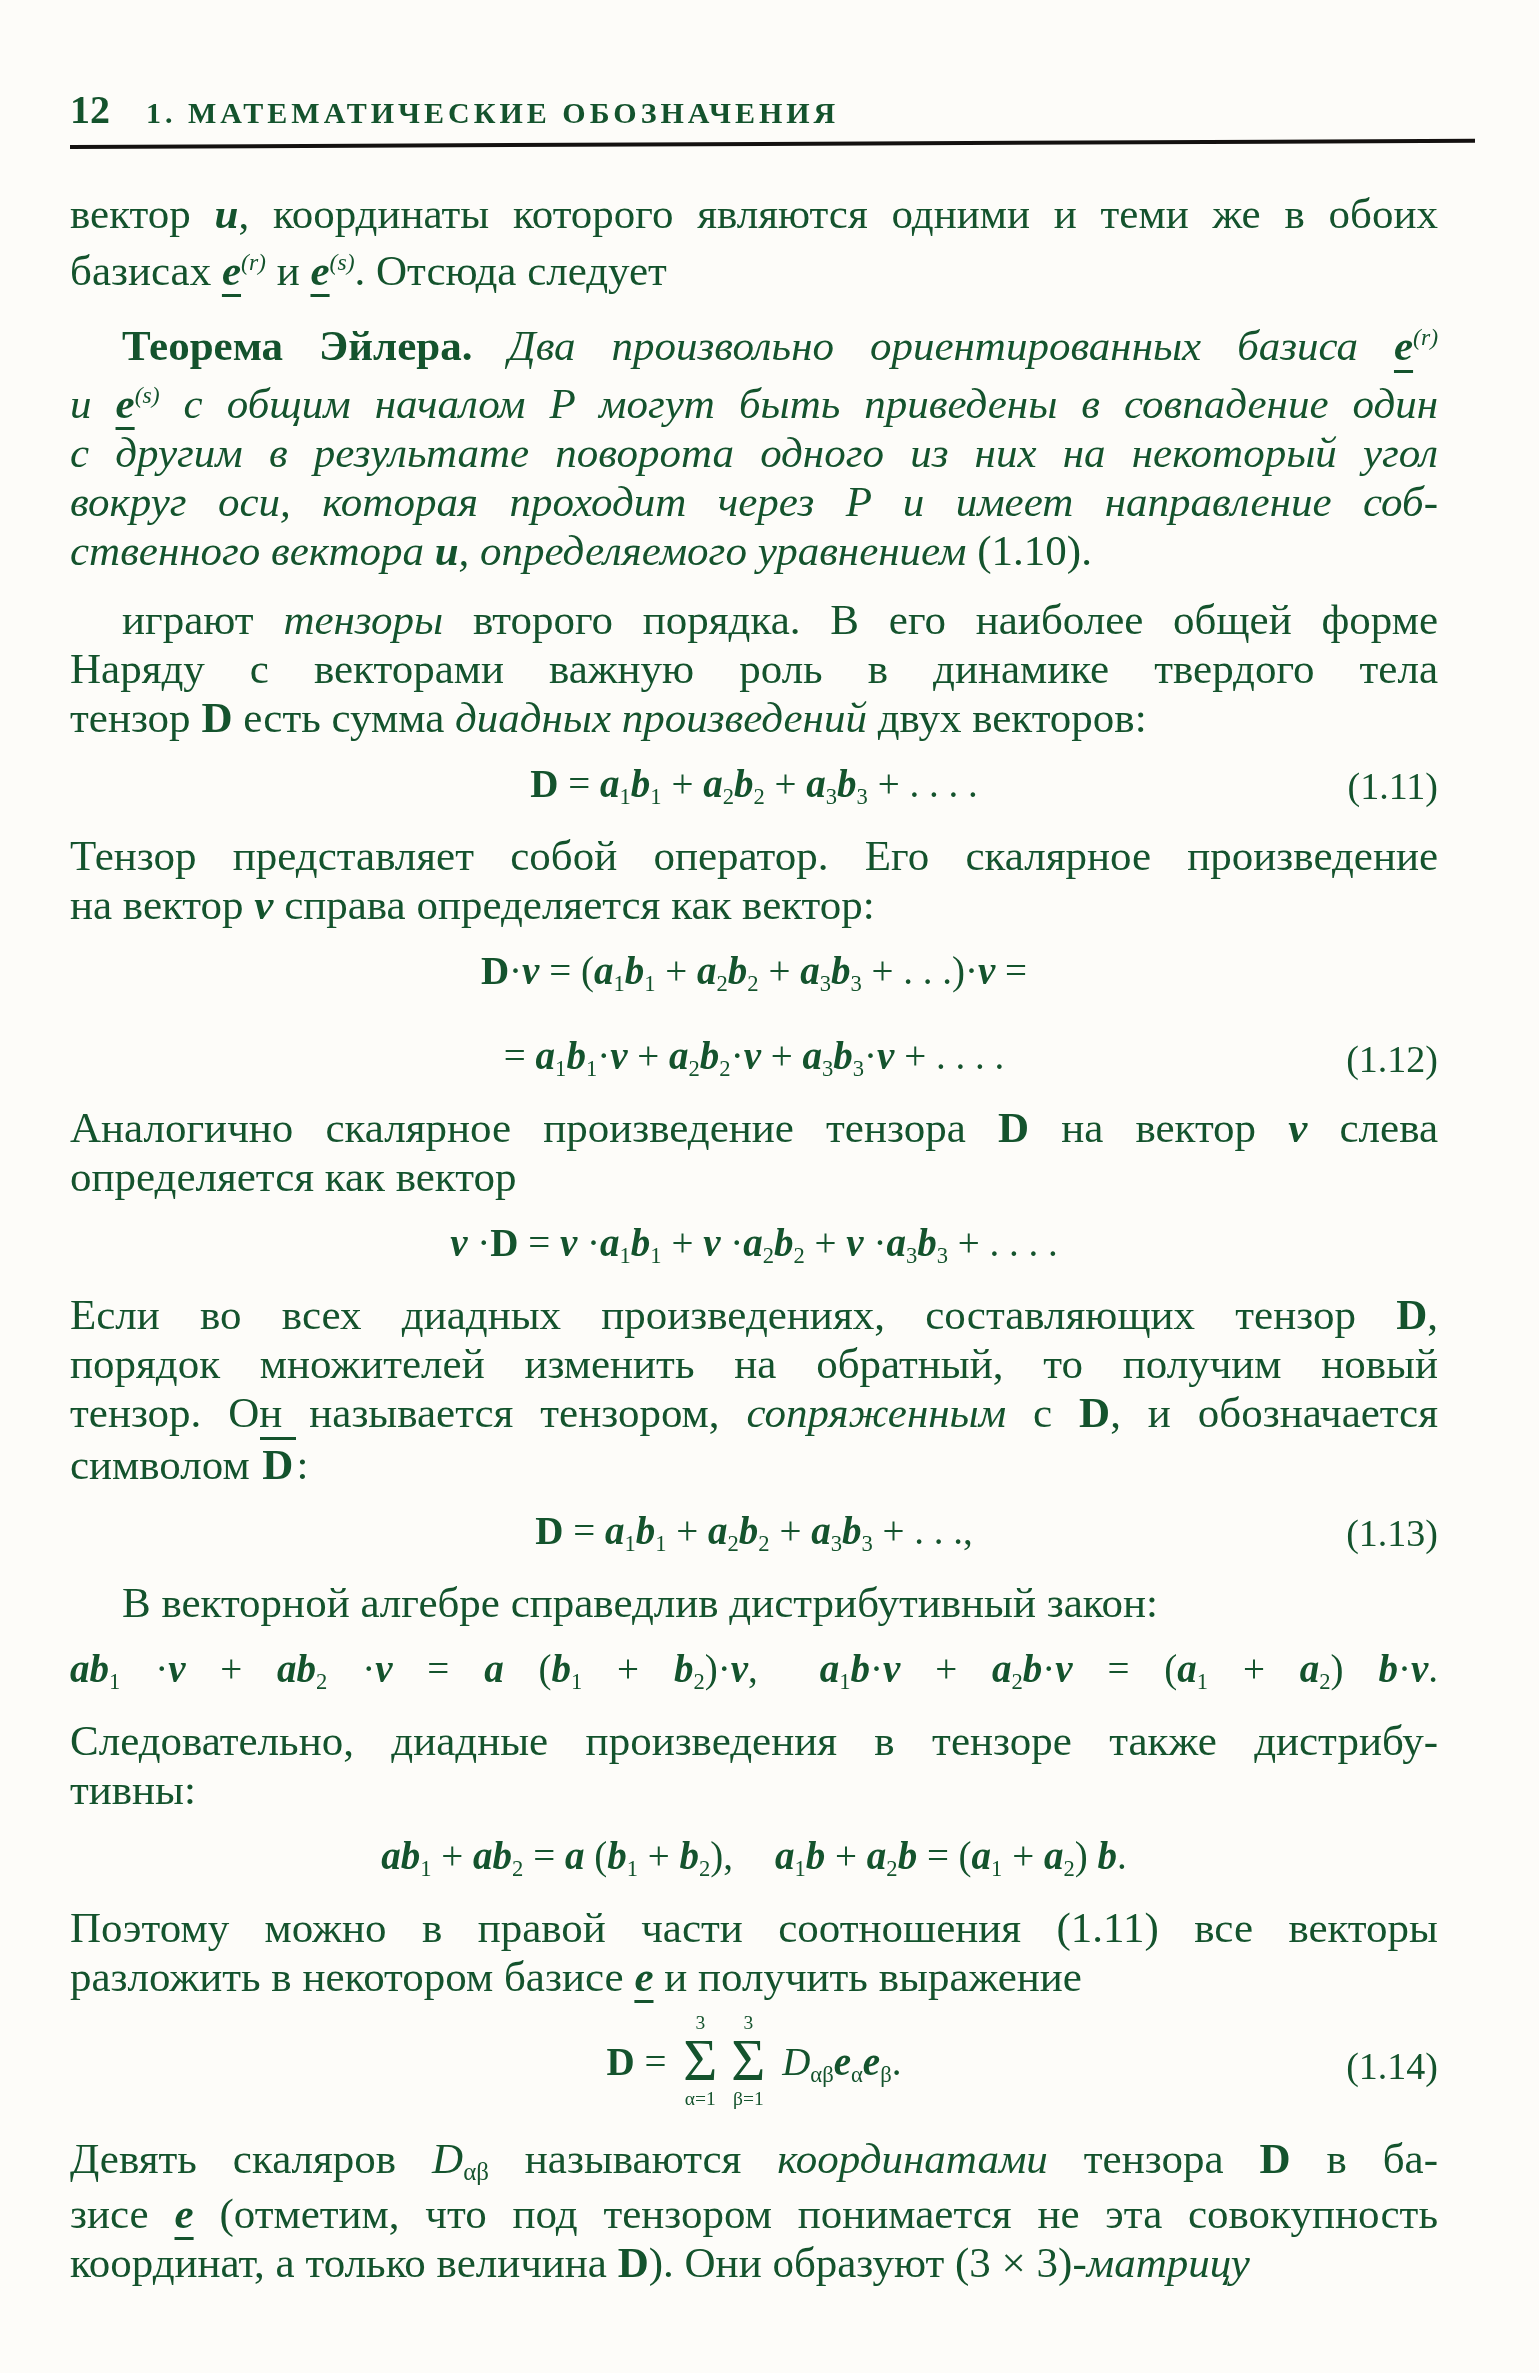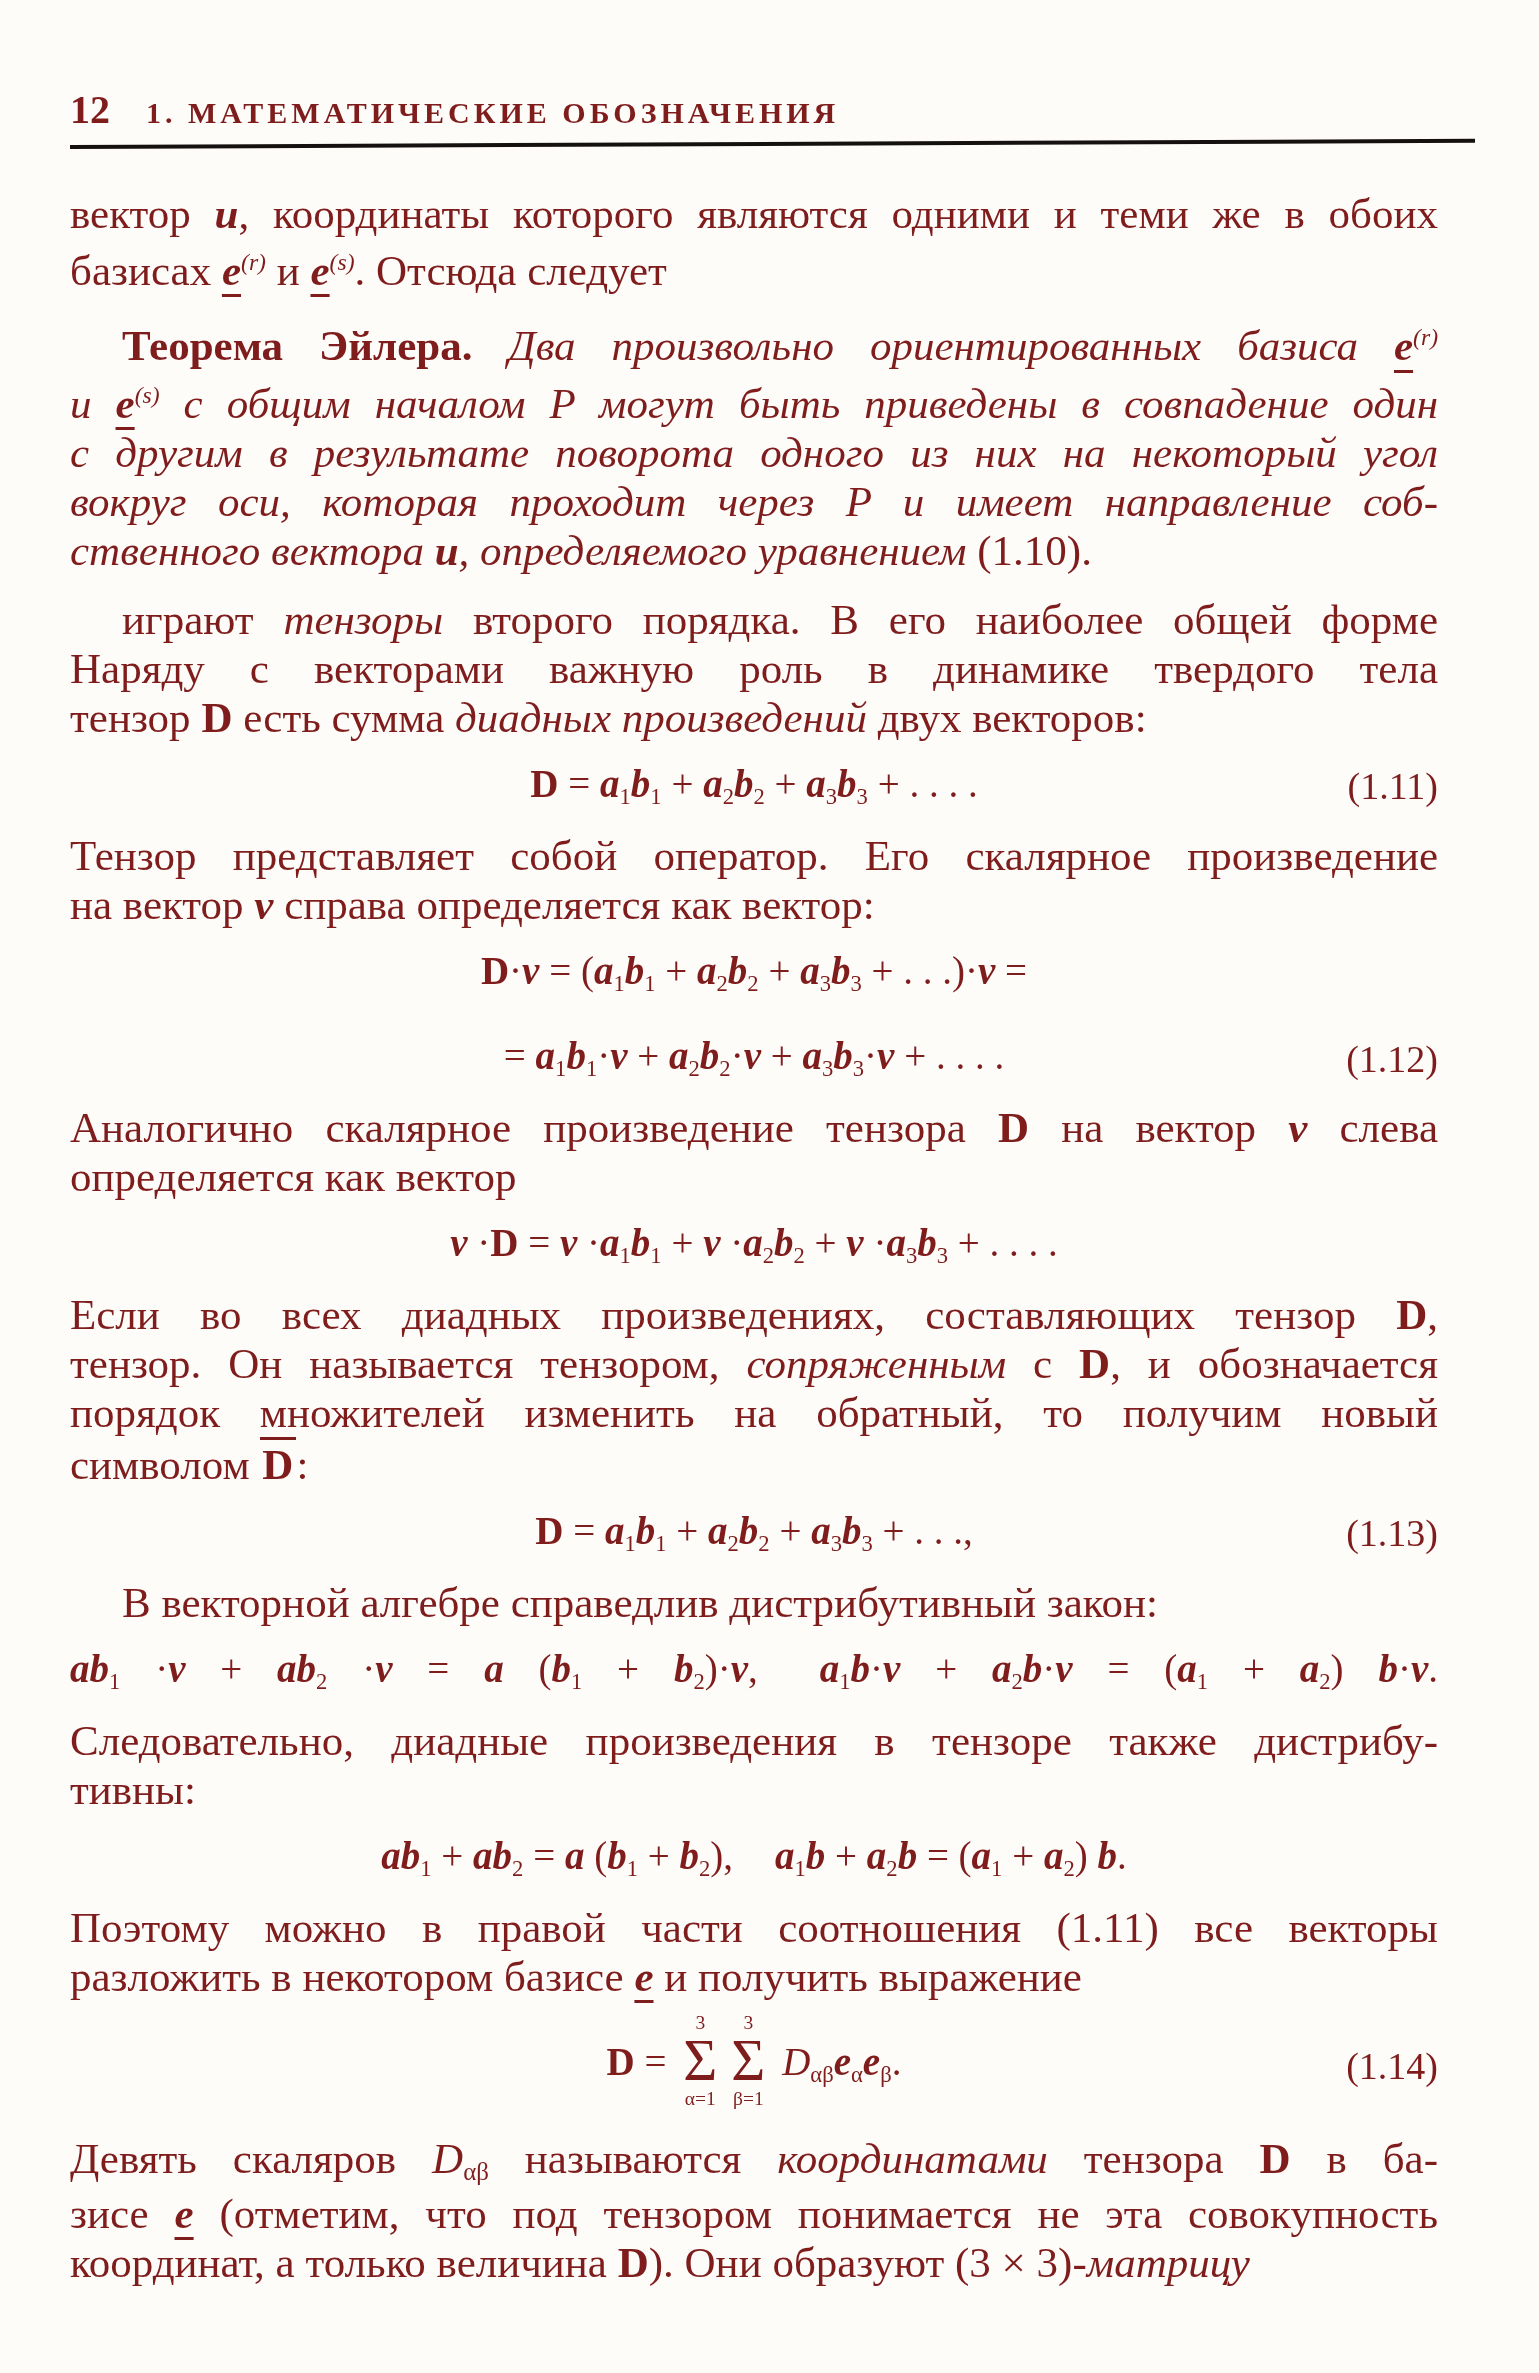--- a/index.html
+++ b/index.html
@@ -1,18 +1,18 @@
 <!DOCTYPE html>
 <html lang="ru"><head>
 <meta charset="utf-8">
 <style>
   html,body{margin:0;padding:0;}
   body{background:#d8d6d1;font-family:"Liberation Serif","DejaVu Serif",serif;}
   .page{
-    width:1539px;height:2373px;background:#fdfcf9;color:#7f1d1d;
+    width:1539px;height:2373px;background:#fdfcf9;color:#14532d;
     position:relative;box-sizing:border-box;padding-top:86px;overflow:hidden;
   }
   .content{width:1368px;margin-left:70px;}
   
   .header{display:flex;align-items:baseline;font-weight:bold;}
   .pagenum{font-size:40px;}
   .runtitle{font-size:30px;letter-spacing:4px;margin-left:36px;}
   .rule{height:4px;background:#141110;margin-top:12px;width:1405px;transform:rotate(-0.25deg);transform-origin:left center;}
   .rule-wrap{margin-bottom:40px;}
   
@@ -103,22 +103,22 @@
       </div>
 
     <div class="eq">
       <div>
           <div class="eq-line last"><vb>v</vb> ·<b>D</b> = <vb>v</vb> ·<vb>a</vb><sub>1</sub><vb>b</vb><sub>1</sub> + <vb>v</vb> ·<vb>a</vb><sub>2</sub><vb>b</vb><sub>2</sub> + <vb>v</vb> ·<vb>a</vb><sub>3</sub><vb>b</vb><sub>3</sub> + . . . .</div>
         </div>
     </div>
 
     <div class="para">
         <div class="line">Если во всех диадных произведениях, составляющих тензор <b>D</b>,</div>
+        <div class="line">порядок множителей изменить на обратный, то получим новый</div>
         <div class="line">тензор. Он называется тензором, <i>сопряженным</i> с <b>D</b>, и обозначается</div>
-        <div class="line">порядок множителей изменить на обратный, то получим новый</div>
         <div class="line last">символом <span class="obar"><b>D</b></span>:</div>
       </div>
 
     <div class="eq eq-1-13">
       <div>
           <div class="eq-line"><b>D</b> = <vb>a</vb><sub>1</sub><vb>b</vb><sub>1</sub> + <vb>a</vb><sub>2</sub><vb>b</vb><sub>2</sub> + <vb>a</vb><sub>3</sub><vb>b</vb><sub>3</sub> + . . .,</div>
         </div>
       <div class="eq-label">(1.13)</div>
     </div>
 

